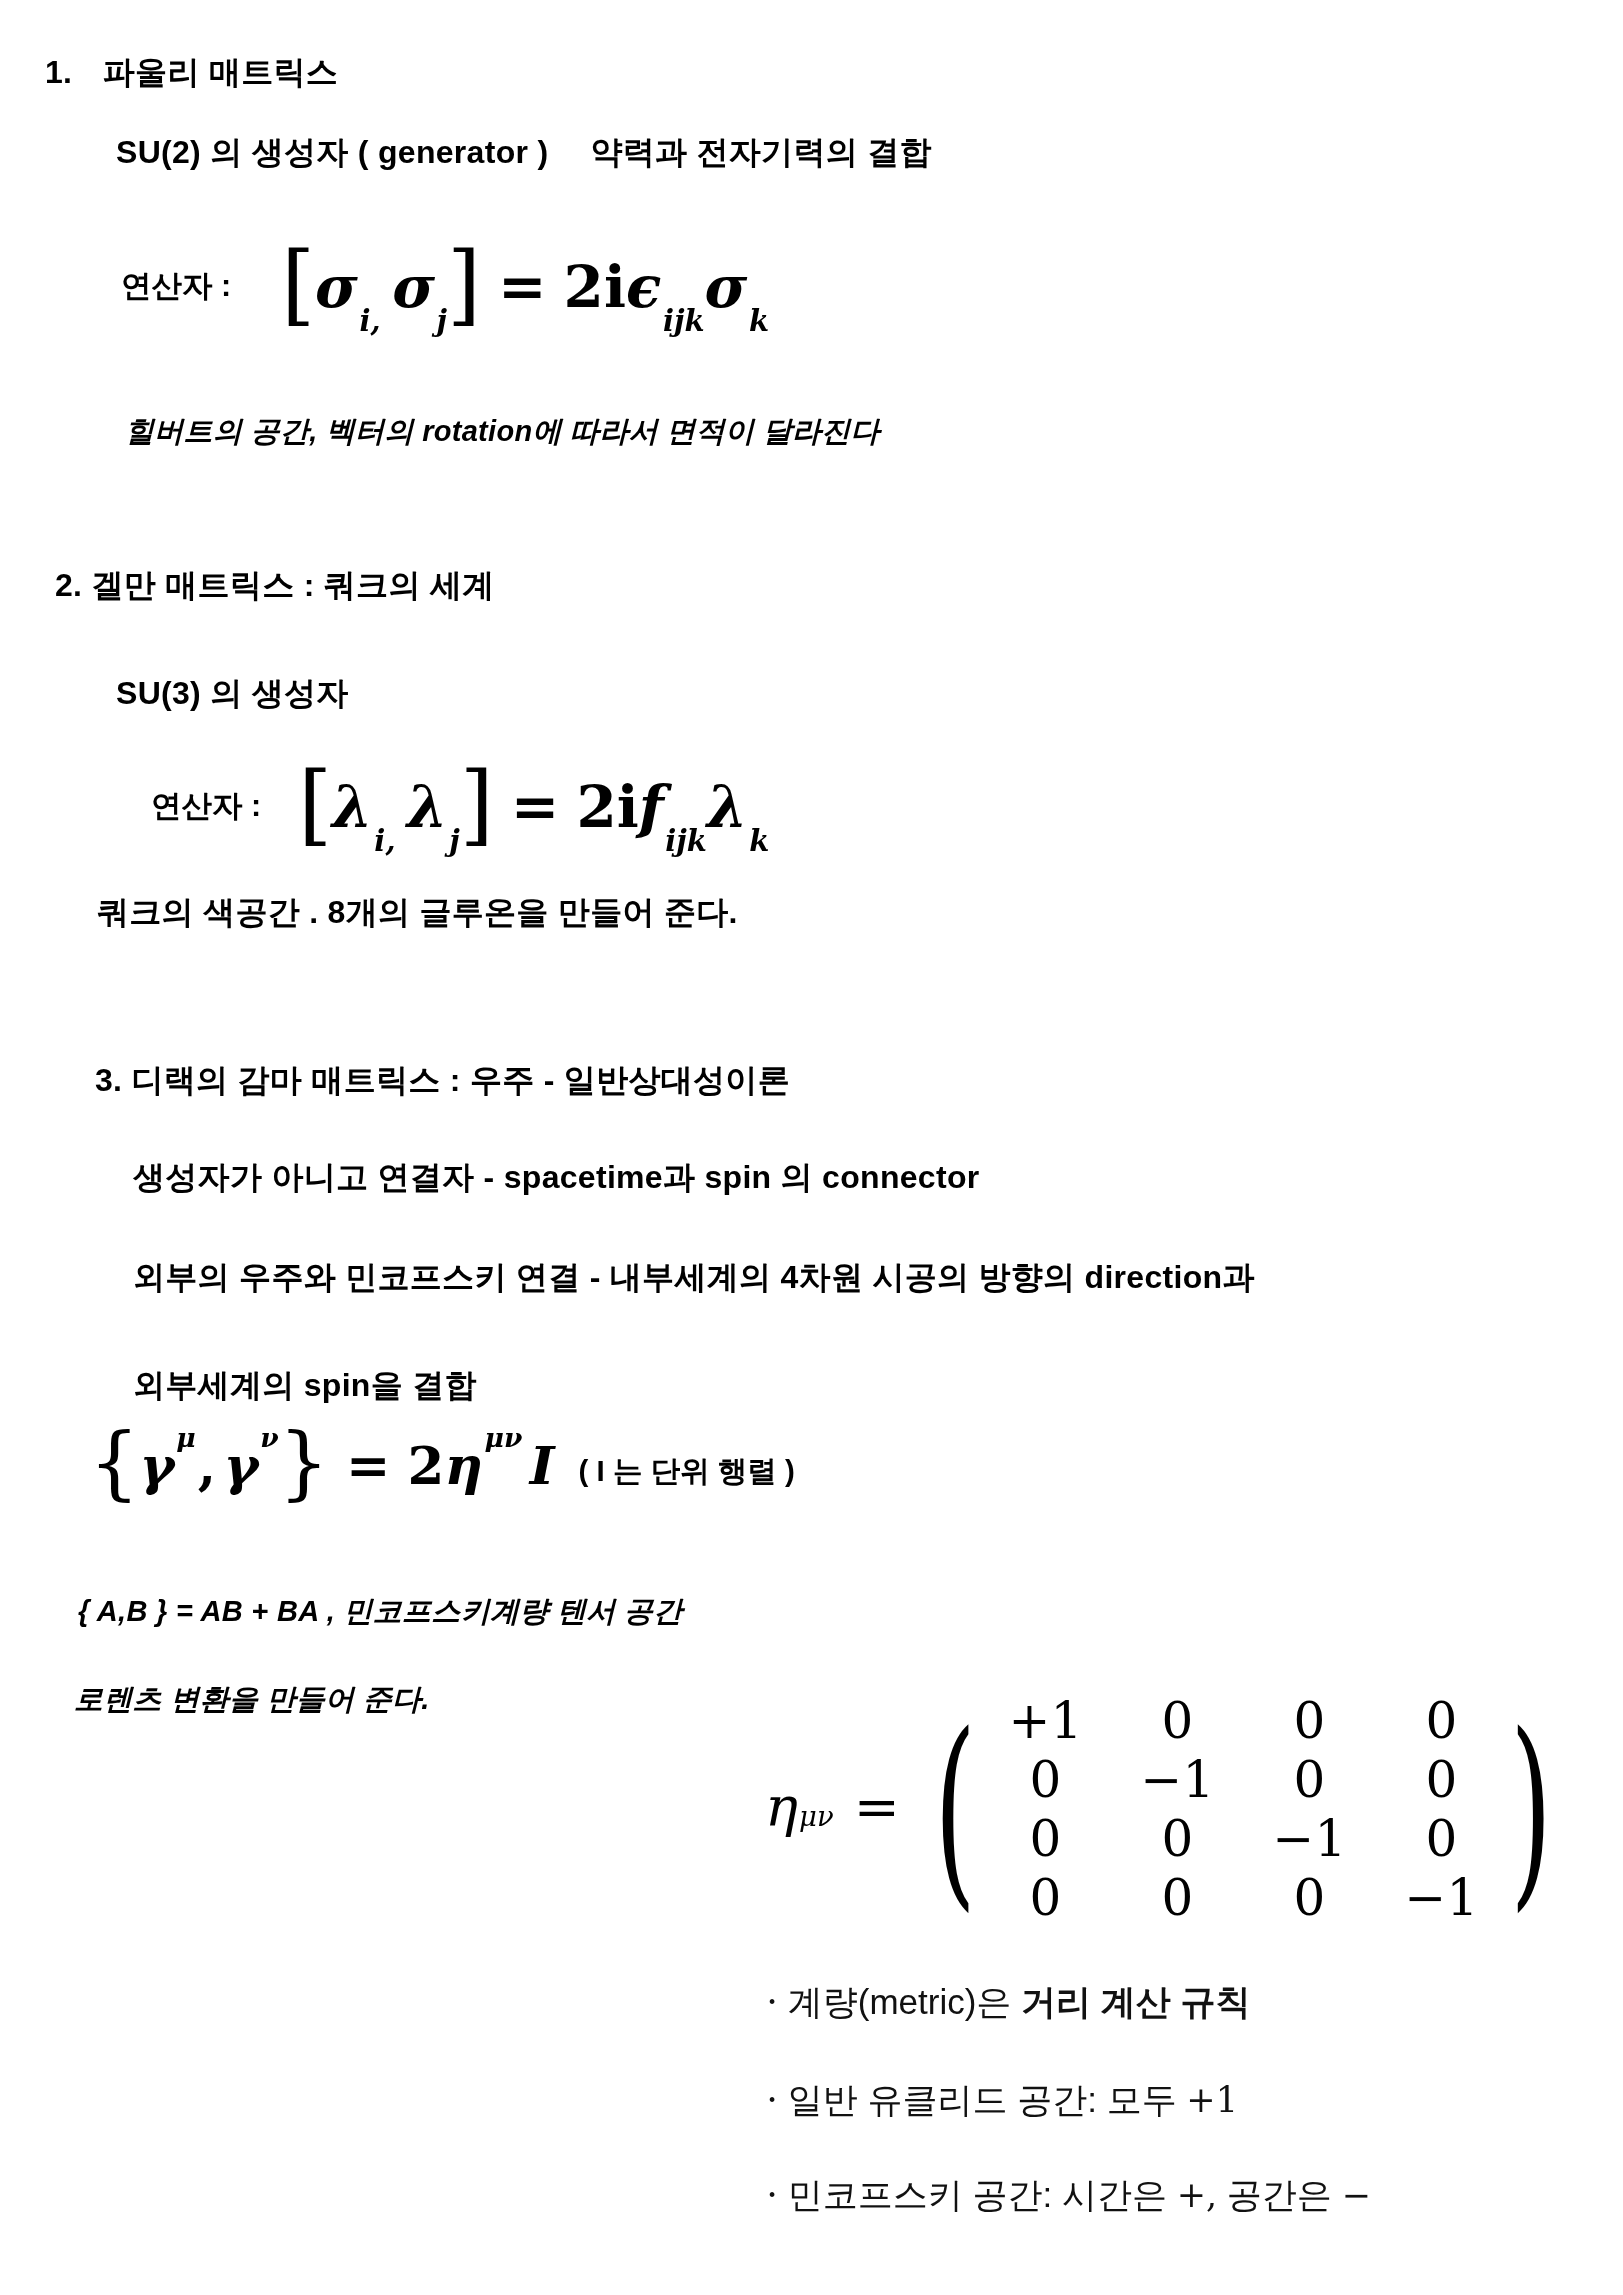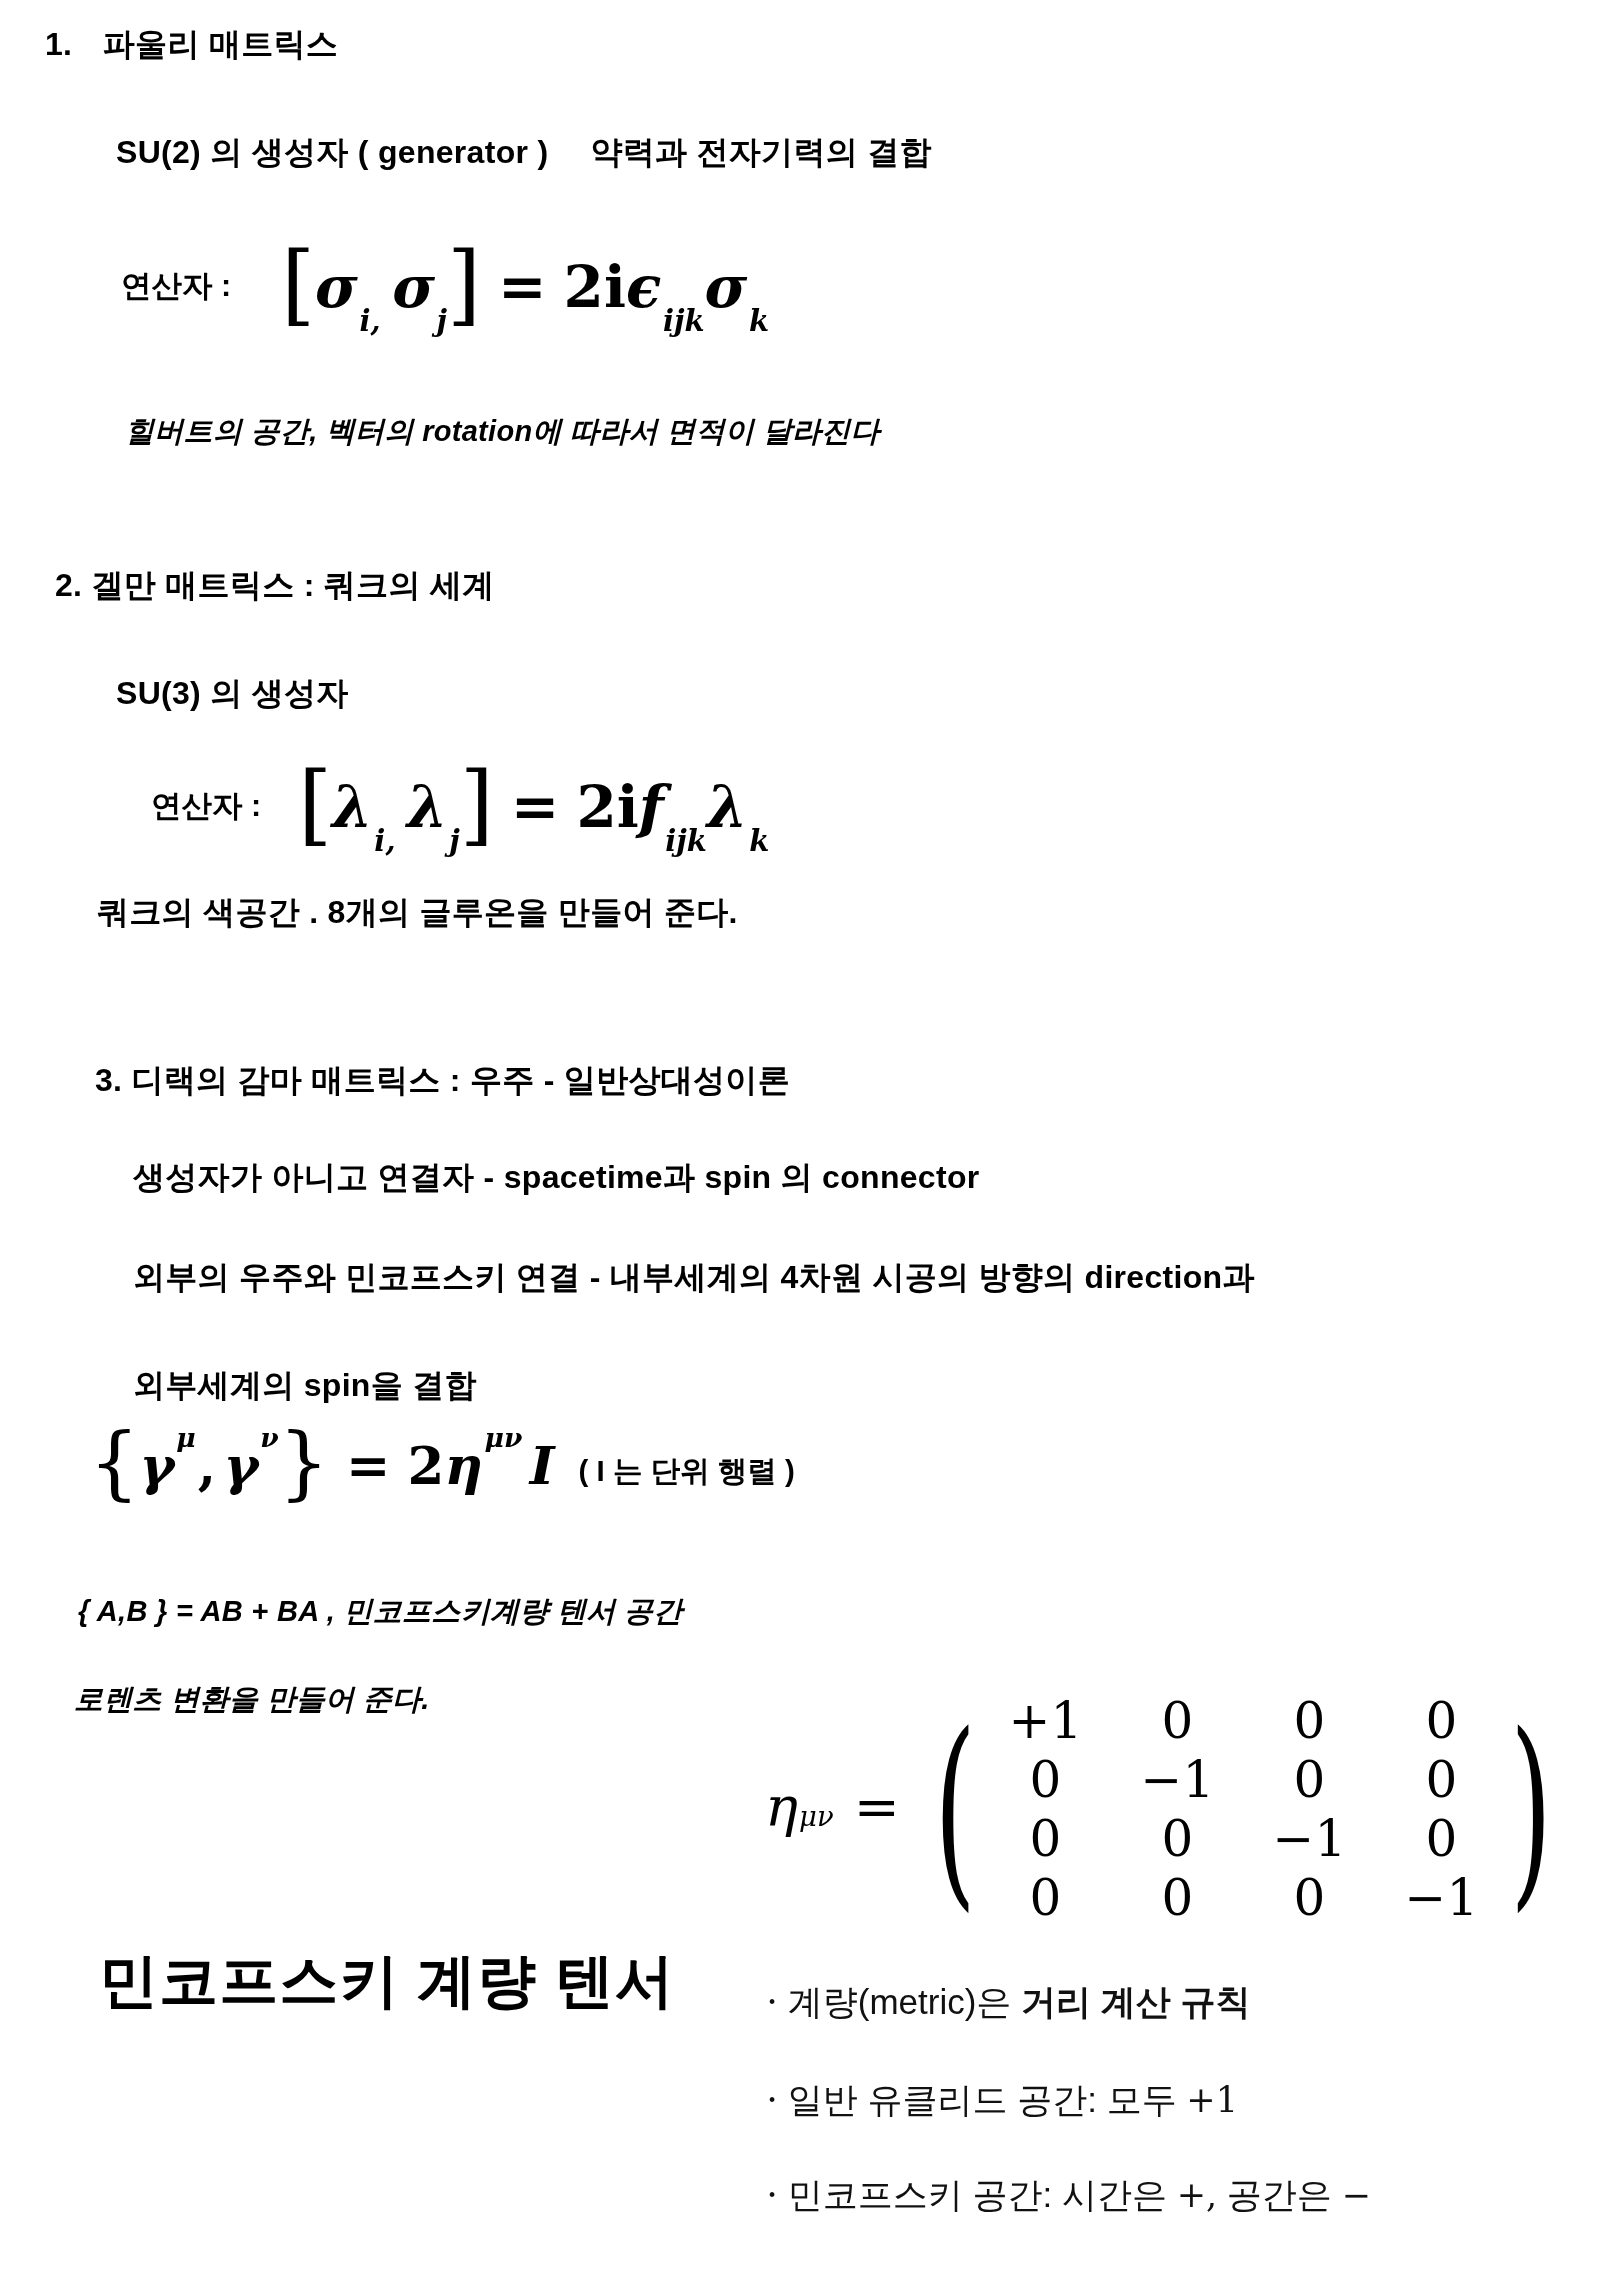--- a/index.html
+++ b/index.html
@@ -7,21 +7,21 @@
   .page { position:relative; width:1623px; height:2295px; background:#ffffff; color:#000; }
 
   
   .kline {
     position:absolute; white-space:nowrap; color:#000;
     font-family:"Liberation Sans", sans-serif; font-weight:700;
     font-size:32px; line-height:1.25; letter-spacing:0.3px;
   }
   .fs58 { font-size:29px;font-style:italic; }
   .gap150 { margin-left:42px; }
-  .num-gap { display:inline-block; margin-left:30.5px; }
+  .num-gap { display:inline-block; margin-left:30.5px;margin-top:28px; }
 
   
   .frow { position:absolute; display:flex; align-items:center; white-space:nowrap; }
   .oplabel {
     font-family:"Liberation Sans", sans-serif; font-weight:700; font-size:30.5px; color:#000;
   }
   .fx {
     font-family:"DejaVu Serif", serif; font-style:italic; font-weight:700;
     color:#000; font-size:58px; display:inline-flex; align-items:center;
   }
@@ -185,21 +185,20 @@
       <span>−1</span>
       <span>0</span>
       <span>0</span>
       <span>0</span>
       <span>0</span>
       <span>−1</span>
     </div>
     <span class="paren right">)</span>
   </div>
 
-  <div class="big-title">민코프스키 계량 텐서</div>
 
   <div class="bullet" style="top:1979px;">
     <span class="dot">•</span><span>계량(metric)은 </span><span class="bb">거리 계산 규칙</span>
   </div>
 
   <div class="bullet" style="top:2077px;">
     <span class="dot">•</span><span>일반 유클리드 공간: 모두 </span><span class="bm">+1</span>
   </div>
 
   <div class="bullet" style="top:2172px;">

